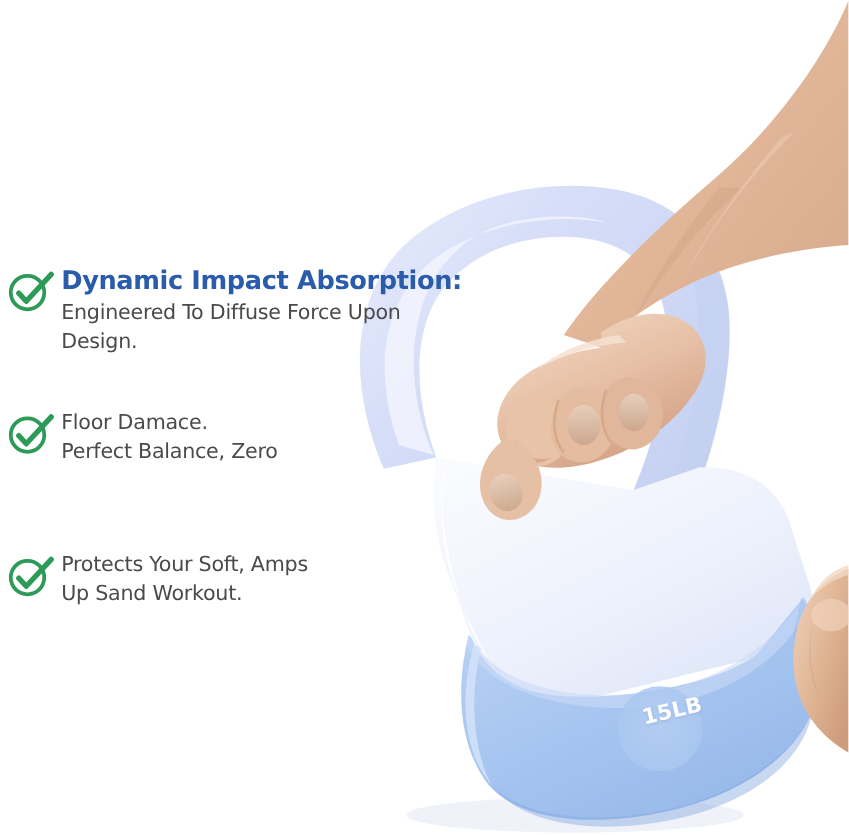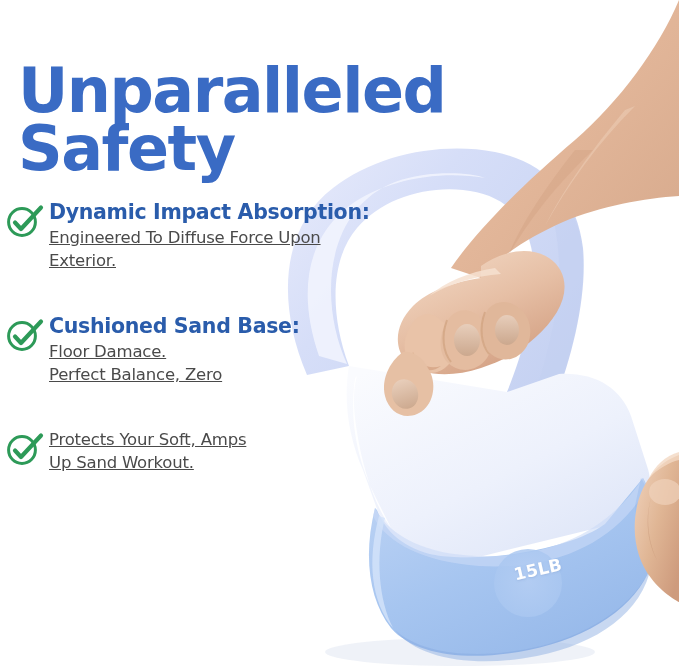--- a/index.html
+++ b/index.html
@@ -34,21 +34,21 @@
   }
   .headline-line {
     display: block;
     white-space: nowrap;
   }
 
   
   .features {
     position: absolute;
     left: 6px;
-    top: 200px;
+    top: 212px;
     width: 400px;
     z-index: 40;
   }
   .feature {
     position: relative;
     min-height: 96px;
     padding-left: 43px;
     margin-bottom: 18px;
   }
   .check-icon {
@@ -70,21 +70,20 @@
   }
   .feature-desc {
     display: block;
     color: #4A4A4A;
     font-family: "DejaVu Sans", sans-serif;
     font-weight: 400;
     font-size: 16.5px;
     line-height: 1.40;
     letter-spacing: -0.2px;
     margin-top: 2px;
-    text-decoration: underline;
   }
   .feature-desc .l {
     display: block;
     white-space: nowrap;
   }
 
   
   .product {
     position: absolute;
     left: 245px;
@@ -263,50 +262,45 @@
                C 186 408, 192 390, 186 374 C 180 360, 170 350, 158 352 Z" fill="#E6C0A4"></path>
       <ellipse cx="160" cy="394" rx="13" ry="15" fill="url(#nailGrad)" opacity="0.85" transform="rotate(-18 160 394)"></ellipse>
 
       <path d="M 202 320 C 196 336, 198 352, 206 362" stroke="#C79772" stroke-width="2" fill="none" opacity="0.5"></path>
       <path d="M 240 312 C 234 328, 236 344, 244 354" stroke="#C79772" stroke-width="2" fill="none" opacity="0.5"></path>
     </svg>
   </div>
 
   <div class="weight-label">15LB</div>
 
-  <h1 class="headline">
-    <span class="headline-line">Unparalleled</span>
-    <span class="headline-line">Safety</span>
-  </h1>
 
   <div class="features">
 
     <div class="feature">
       <span class="check-icon">
         <svg viewBox="0 0 38 34" xmlns="http://www.w3.org/2000/svg">
           <circle cx="16" cy="18" r="13.4" fill="none" stroke="#2D9A58" stroke-width="3"></circle>
           <path d="M 9 18.5 L 15 25 L 35 3.5" fill="none" stroke="#2D9A58" stroke-width="4.2" stroke-linecap="round" stroke-linejoin="round"></path>
         </svg>
       </span>
       <span class="feature-title">Dynamic Impact Absorption:</span>
       <span class="feature-desc">
         <span class="l">Engineered To Diffuse Force Upon</span>
-        <span class="l">Exterior.</span>
+        <span class="l">Design.</span>
       </span>
     </div>
 
 
     <div class="feature">
       <span class="check-icon">
         <svg viewBox="0 0 38 34" xmlns="http://www.w3.org/2000/svg">
           <circle cx="16" cy="18" r="13.4" fill="none" stroke="#2D9A58" stroke-width="3"></circle>
           <path d="M 9 18.5 L 15 25 L 35 3.5" fill="none" stroke="#2D9A58" stroke-width="4.2" stroke-linecap="round" stroke-linejoin="round"></path>
         </svg>
       </span>
-      <span class="feature-title">Cushioned Sand Base:</span>
       <span class="feature-desc">
         <span class="l">Floor Damace.</span>
         <span class="l">Perfect Balance, Zero</span>
       </span>
     </div>
 
     <div class="feature">
       <span class="check-icon">
         <svg viewBox="0 0 38 34" xmlns="http://www.w3.org/2000/svg">
           <circle cx="16" cy="18" r="13.4" fill="none" stroke="#2D9A58" stroke-width="3"></circle>

